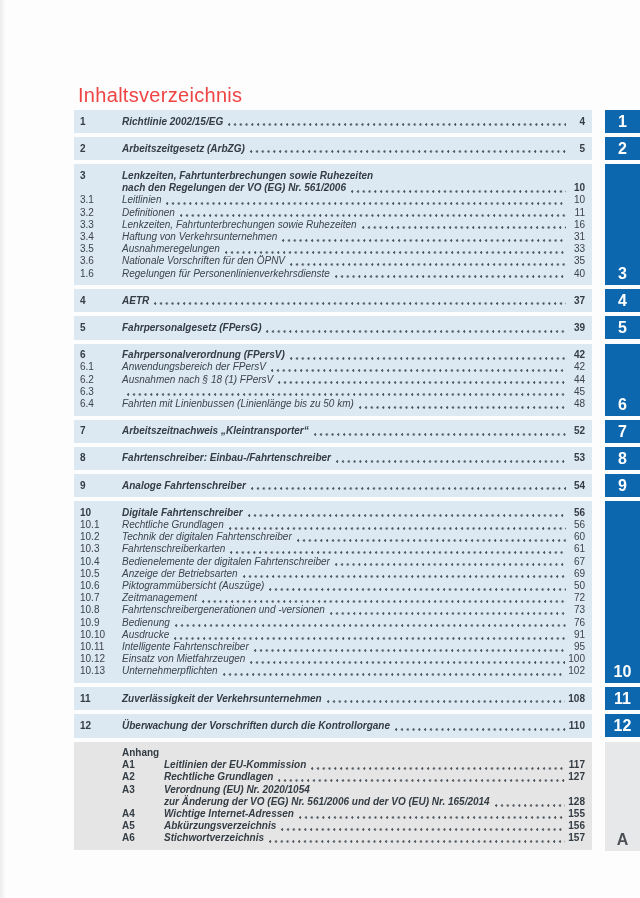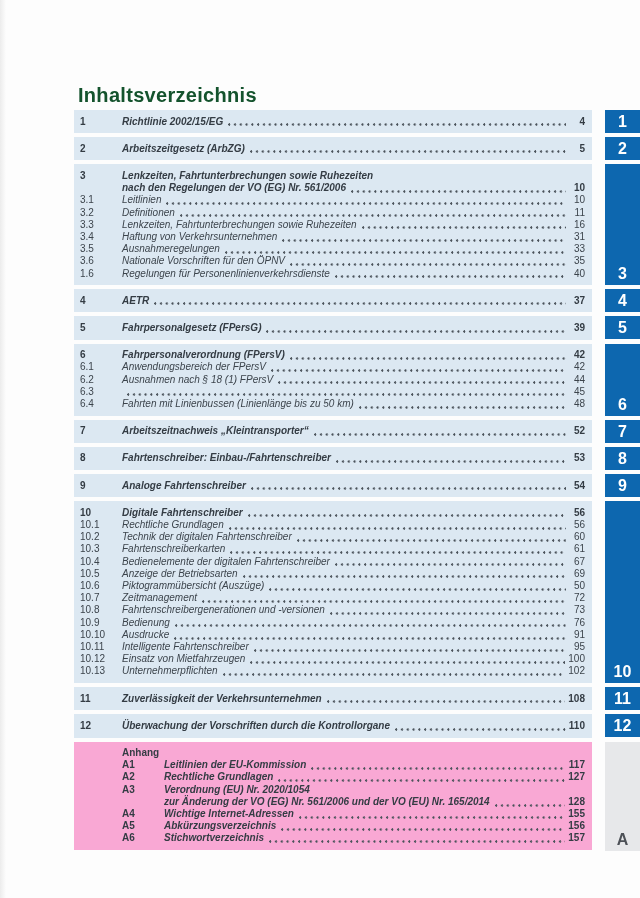--- a/index.html
+++ b/index.html
@@ -14,31 +14,31 @@
     position:absolute; inset:0;
     background:#fdfdfd;
   }
   
   .page::before {
     content:""; position:absolute; left:0; top:0; bottom:0; width:6px;
     background:linear-gradient(90deg,#ececec,rgba(255,255,255,0)); pointer-events:none;
   }
   .title {
     position:absolute; left:78px; top:84px;
-    font-size:20px; font-weight:bold; color:#14532d; letter-spacing:0.3px;
+    font-size:20px; font-weight:normal; color:#ef4444; letter-spacing:0.3px;
   }
   .toc {
     position:absolute; left:74px; top:110px; width:518px;
   }
   .section {
     background:#dce8f2;
     padding:5.5px 7px 5.5px 6px;
     margin-bottom:4px;
   }
-  .section.gray { background:#f9a8d4;padding-left:48px; }
+  .section.gray { background:#e5e5e5;padding-left:48px; }
   .row {
     display:flex; align-items:baseline;
     font-size:10px; line-height:12.2px; color:#3c444c;
   }
   .row.bold { font-weight:bold; color:#343c44; }
   .row .num { flex:0 0 42px; }
   .row .ttl { flex:0 0 auto; white-space:nowrap;font-style:italic; }
   .row .hdr { flex:0 0 auto; }
   .leader {
     flex:1 1 auto; align-self:flex-end;

